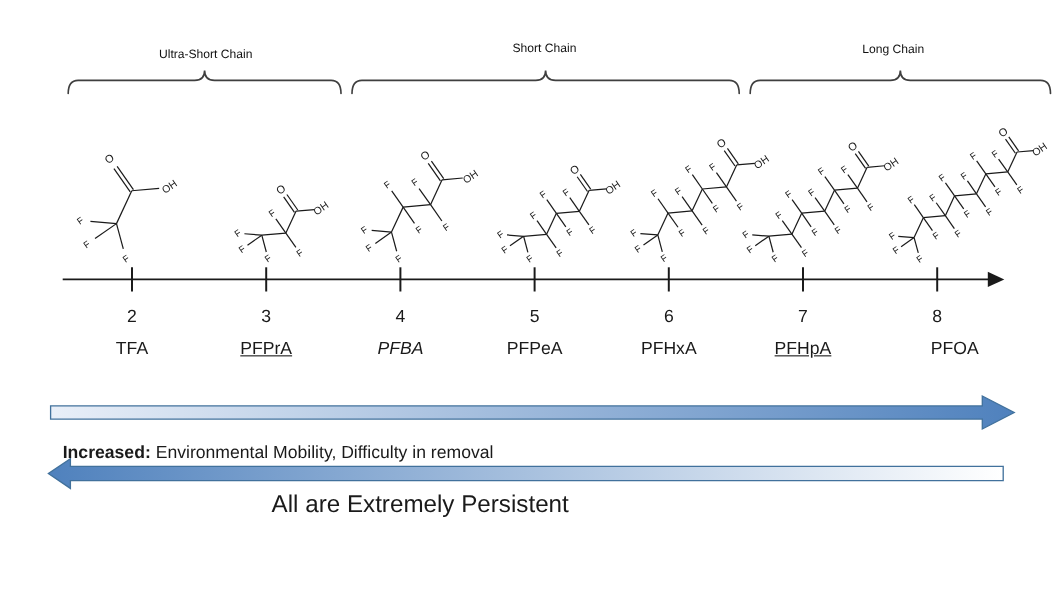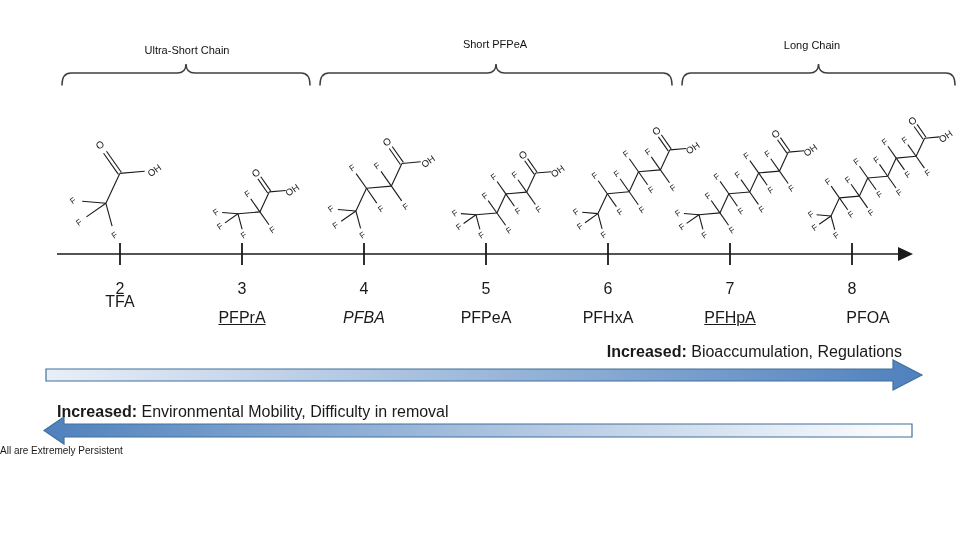--- a/index.html
+++ b/index.html
@@ -6,21 +6,21 @@
   .canvas{position:relative;width:960px;height:540px;background:#ffffff;overflow:hidden;
           font-family:"Liberation Sans",sans-serif;color:#1a1a1a}
   .abs{position:absolute}
   .layer{position:absolute;left:0;top:0}
   .group-label{font-size:11px;white-space:nowrap;transform:translateX(-50%);color:#111}
   .axis-caption{font-weight:bold;font-size:15px;line-height:1.3;color:#000;width:54px}
   .tick-num{font-size:16px;width:64px;margin-left:-32px;text-align:center}
   .mol-name{font-size:16px;width:84px;margin-left:-42px;text-align:center}
   .ann{font-size:16px;white-space:nowrap}
   .ann b{font-weight:bold}
-  .note{font-size:10px;width:764px}
+  .note{font-size:22px;text-align:center;width:764px}
   svg{display:block}
 </style>
 </head>
 <body>
 
 <div class="canvas">
 
   <svg class="layer" width="960" height="540">
     <defs>
       <linearGradient id="gradRight" x1="0" y1="0" x2="1" y2="0">
@@ -266,39 +266,38 @@
           <text x="-20.0" y="-1.6" font-size="8.5" fill="#1a1a1a" text-anchor="middle" dominant-baseline="central" transform="rotate(-35 -20.0 -1.6)">F</text>
           <text x="-16.4" y="11.5" font-size="8.5" fill="#1a1a1a" text-anchor="middle" dominant-baseline="central" transform="rotate(-35 -16.4 11.5)">F</text>
           <text x="5.2" y="19.3" font-size="8.5" fill="#1a1a1a" text-anchor="middle" dominant-baseline="central" transform="rotate(-35 5.2 19.3)">F</text>
           <text x="81.5" y="-95.0" font-size="10" fill="#1a1a1a" text-anchor="middle" dominant-baseline="central" transform="rotate(-35 81.5 -95.0)">O</text>
           <text x="114.5" y="-79.6" font-size="9.5" fill="#1a1a1a" text-anchor="middle" dominant-baseline="central" transform="rotate(-35 114.5 -79.6)">OH</text>
         </svg>
       </div>
     </div>
 
   <div class="abs group-label" style="left:187px;top:44px">Ultra-Short Chain</div>
-  <div class="abs group-label" style="left:495px;top:38px">Short PFPeA</div>
+  <div class="abs group-label" style="left:495px;top:38px">Short Chain</div>
   <div class="abs group-label" style="left:812px;top:39px">Long Chain</div>
 
 
   <div id="tickLabels" class="layer">
       <div class="abs tick-num" style="left: 120px; top: 280px;">2</div>
-      <div class="abs mol-name" style="left: 120px; top: 293px;">TFA</div>
+      <div class="abs mol-name" style="left: 120px; top: 309px;">TFA</div>
       <div class="abs tick-num" style="left: 242px; top: 280px;">3</div>
       <div class="abs mol-name" style="left: 242px; top: 309px; text-decoration: underline;">PFPrA</div>
       <div class="abs tick-num" style="left: 364px; top: 280px;">4</div>
       <div class="abs mol-name" style="left: 364px; top: 309px; font-style: italic;">PFBA</div>
       <div class="abs tick-num" style="left: 486px; top: 280px;">5</div>
       <div class="abs mol-name" style="left: 486px; top: 309px;">PFPeA</div>
       <div class="abs tick-num" style="left: 608px; top: 280px;">6</div>
       <div class="abs mol-name" style="left: 608px; top: 309px;">PFHxA</div>
       <div class="abs tick-num" style="left: 730px; top: 280px;">7</div>
       <div class="abs mol-name" style="left: 730px; top: 309px; text-decoration: underline;">PFHpA</div>
       <div class="abs tick-num" style="left: 852px; top: 280px;">8</div>
       <div class="abs mol-name" style="left: 868px; top: 309px;">PFOA</div>
     </div>
 
-  <div class="abs ann" style="right:58px;top:343px"><b>Increased:</b><span> Bioaccumulation, Regulations</span></div>
 
   <div class="abs ann" style="left:57px;top:403px"><b>Increased:</b><span> Environmental Mobility, Difficulty in removal</span></div>
 
   <div class="abs note" style="left:0;top:445px">All are Extremely Persistent</div>
 </div>
 
 </body></html>

